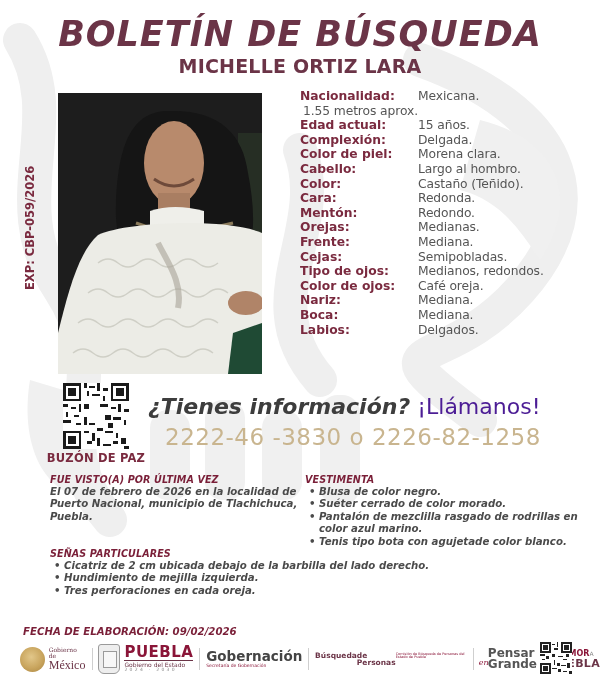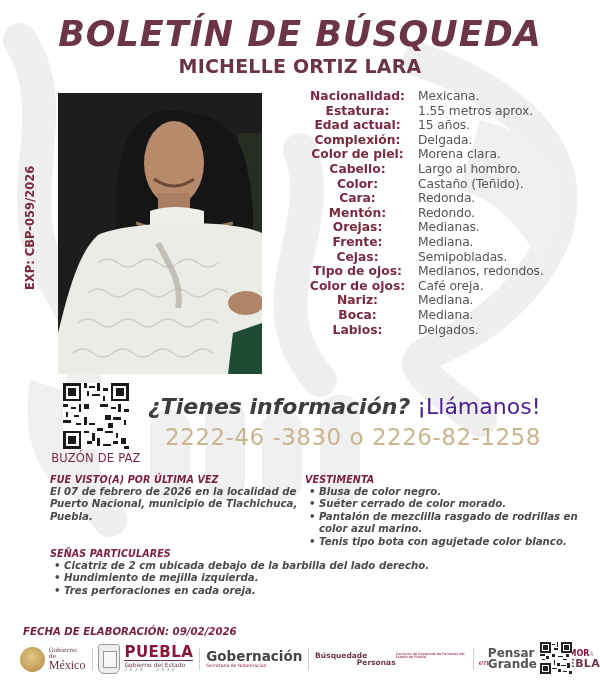--- a/index.html
+++ b/index.html
@@ -31,32 +31,32 @@
   .photo {
     left: 58px; top: 93px; width: 204px; height: 281px; overflow: hidden;
     background: #1c1c1c;
   }
 
   .details {
     left: 300px; top: 89px; width: 290px;
   }
   .detail-row { display: flex; height: 14.6px; line-height: 14.6px; font-size: 12.3px; }
   .detail-label {
-    width: 115px; text-align: center; font-weight: bold; color: #7a2a3f;
+    width: 115px; text-align: left; font-weight: bold; color: #7a2a3f;
     font-family: "DejaVu Sans", sans-serif; white-space: nowrap;
   }
   .detail-value {
     padding-left: 3px; color: #555555; font-family: "DejaVu Sans", sans-serif;
     white-space: nowrap; letter-spacing: -0.1px;
   }
 
   .qr-left { left: 62px; top: 383px; width: 68px; height: 66px; }
   .buzon {
     left: 46px; top: 451px; width: 100px; text-align: center;
-    font-family: "DejaVu Sans", sans-serif; font-weight: normal; font-size: 11.5px;
+    font-family: "DejaVu Sans", sans-serif; font-weight: bold; font-size: 11.5px;
     color: #7a2a3f; line-height: 14px; letter-spacing: 0.2px;
   }
 
   .cta {
     left: 148px; top: 392px; width: 452px; white-space: nowrap;
     font-size: 22px; line-height: 30px;
   }
   .cta-strong { font-weight: bold; font-style: italic; color: #3d3d3d; }
   .cta-light { color: #4c1d95; font-weight: normal; }
   .phones {
@@ -186,21 +186,20 @@
     <path d="M175 240 L 204 230 L 204 281 L 170 281 Z" fill="#1f4a34"></path>
   </svg>
 </div>
 
 <div class="layer details">
   <div class="detail-row">
       <span class="detail-label">Nacionalidad:</span>
       <span class="detail-value">Mexicana.</span>
     </div>
   <div class="detail-row">
-      <span class="detail-label">Estatura:</span>
       <span class="detail-value">1.55 metros aprox.</span>
     </div>
   <div class="detail-row">
       <span class="detail-label">Edad actual:</span>
       <span class="detail-value">15 años.</span>
     </div>
   <div class="detail-row">
       <span class="detail-label">Complexión:</span>
       <span class="detail-value">Delgada.</span>
     </div>

